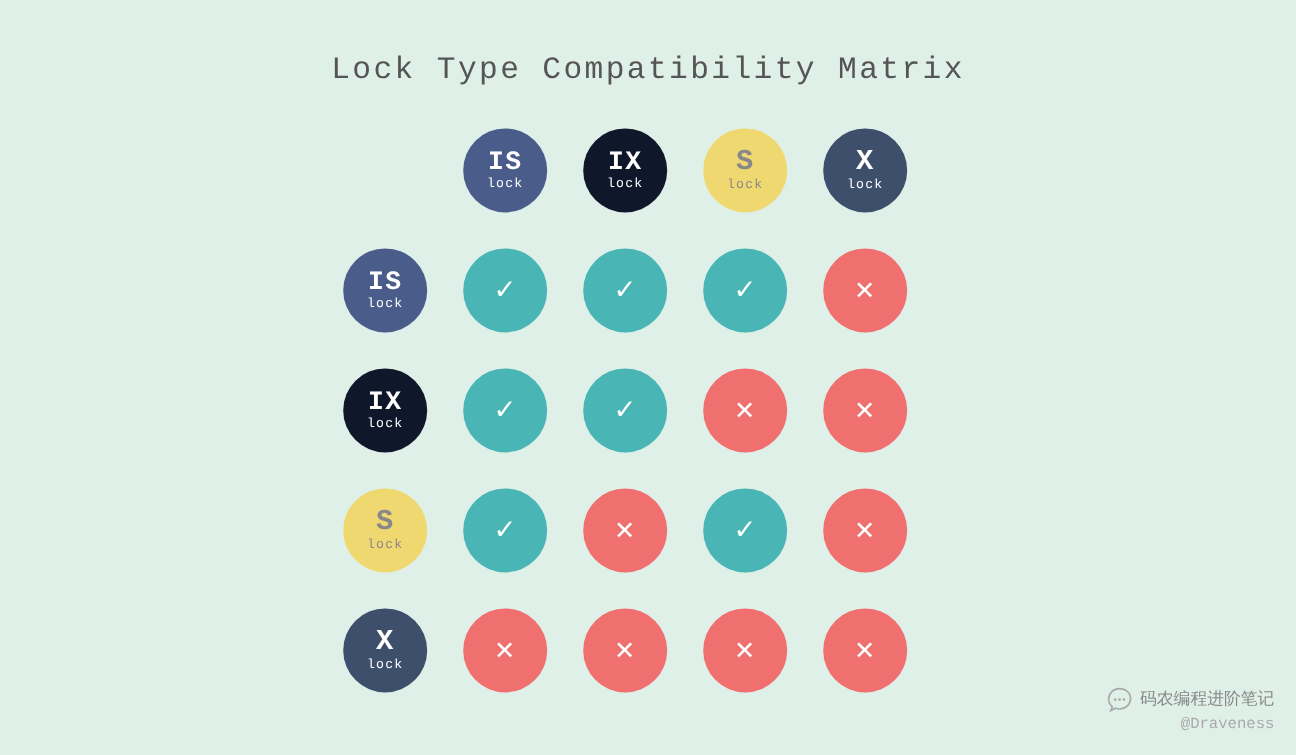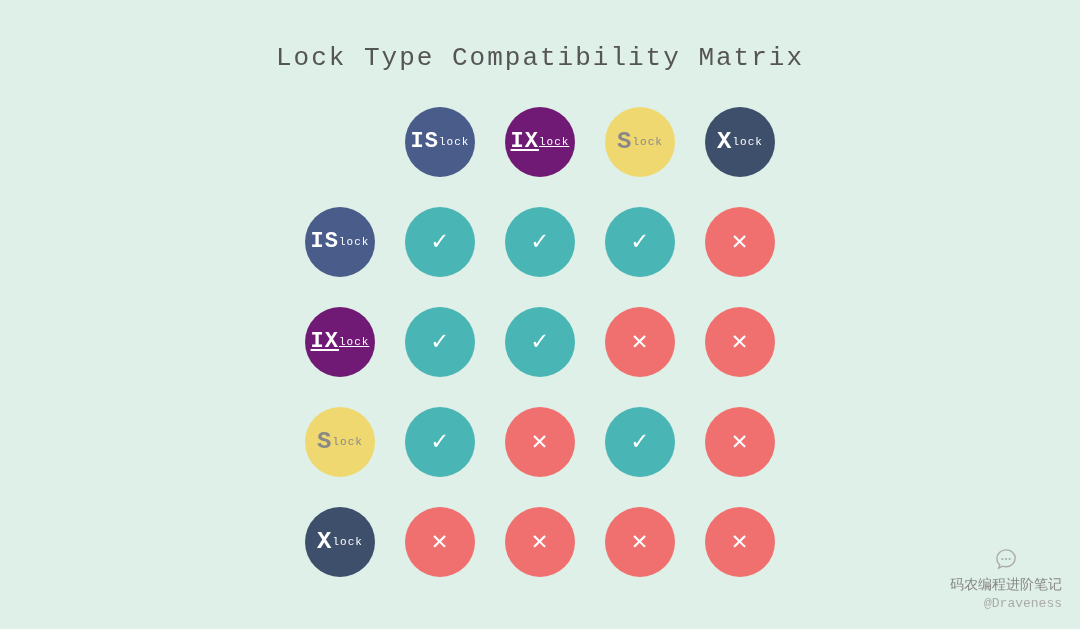--- a/index.html
+++ b/index.html
@@ -11,21 +11,20 @@
       display: flex;
       align-items: center;
       justify-content: center;
       font-family: 'Courier New', Courier, monospace;
       overflow: hidden;
     }
 
     .container {
       display: flex;
       flex-direction: column;
-      align-items: center;
       gap: 0px;
     }
 
     .title {
       font-size: 26px;
       font-weight: 400;
       color: #555;
       letter-spacing: 2px;
       margin-bottom: 24px;
     }
@@ -41,21 +40,21 @@
       display: flex;
       align-items: center;
       justify-content: center;
     }
 
     .circle {
       width: 70px;
       height: 70px;
       border-radius: 50%;
       display: flex;
-      flex-direction: row;
+      flex-direction: column;
       align-items: center;
       justify-content: center;
       color: white;
       font-size: 22px;
       font-weight: bold;
       letter-spacing: 1px;
     }
 
     .circle .sub {
       font-size: 11px;
@@ -65,21 +64,21 @@
     }
 
     .circle .symbol {
       font-size: 26px;
       font-weight: bold;
       line-height: 1;
     }
 
     
     .color-is { background-color: #4a5d8a; }
-    .color-ix { background-color: #701a75; text-decoration: underline; }
+    .color-ix { background-color: #0f172a; }
     .color-s  { background-color: #f0d870; color: #888; }
     .color-x  { background-color: #3d4f6a; }
 
     .color-check { background-color: #4ab5b5; }
     .color-cross { background-color: #f07070; }
 
     .empty { visibility: hidden; }
 
     .watermark {
       position: absolute;
@@ -90,21 +89,20 @@
       align-items: flex-end;
       gap: 2px;
     }
 
     .watermark-main {
       display: flex;
       align-items: center;
       gap: 6px;
       font-size: 14px;
       color: #888;
-      flex-direction: column;
     }
 
     .watermark-sub {
       font-size: 13px;
       color: #aaa;
     }
 
     .wechat-icon {
       width: 22px;
       height: 22px;

